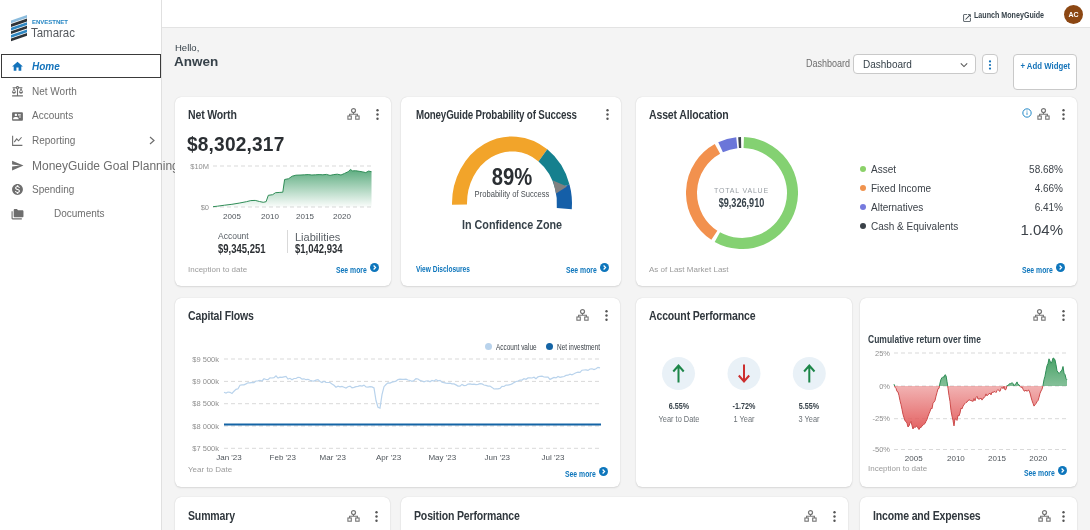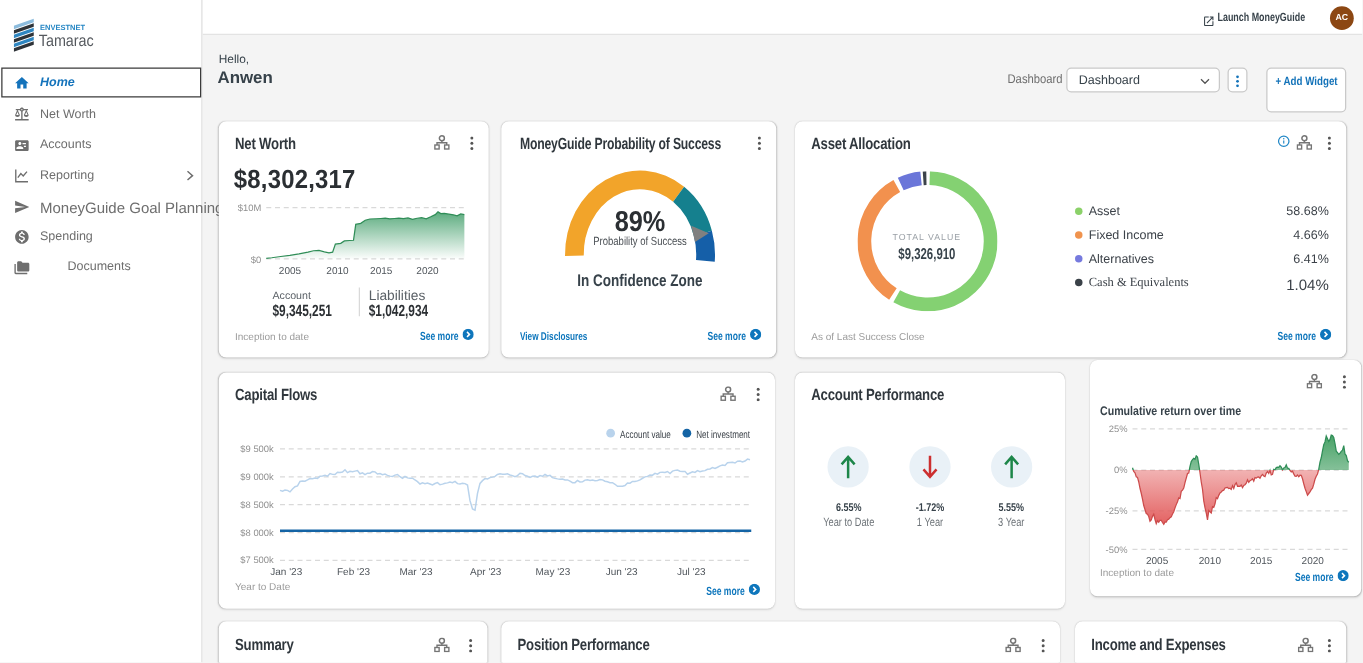--- a/index.html
+++ b/index.html
@@ -203,23 +203,23 @@
   <div class="abs" style="left:224px; top:69px; width:6px; height:6px; border-radius:50%; background:#8bd169;"></div>
   <div class="abs" style="left:235px; top:67px; font-size:10px; color:#3c4249;">Asset</div>
   <div class="abs" style="right:14px; top:67px; font-size:10px; color:#3c4249;">58.68%</div>
   <div class="abs" style="left:224px; top:88px; width:6px; height:6px; border-radius:50%; background:#f0934e;"></div>
   <div class="abs" style="left:235px; top:86px; font-size:10px; color:#3c4249;">Fixed Income</div>
   <div class="abs" style="right:14px; top:86px; font-size:10px; color:#3c4249;">4.66%</div>
   <div class="abs" style="left:224px; top:107px; width:6px; height:6px; border-radius:50%; background:#767ade;"></div>
   <div class="abs" style="left:235px; top:105px; font-size:10px; color:#3c4249;">Alternatives</div>
   <div class="abs" style="right:14px; top:105px; font-size:10px; color:#3c4249;">6.41%</div>
   <div class="abs" style="left:224px; top:126px; width:6px; height:6px; border-radius:50%; background:#3a4148;"></div>
-  <div class="abs" style="left:235px; top:124px; font-size:10px; color:#3c4249;font-family:Liberation Serif, serif;">Cash &amp; Equivalents</div>
-  <div class="abs" style="right:14px; top:124px; font-size:12px; color:#3c4249;">1.04%</div>
-  <div class="foot" style="left:13px; top:168px;">As of Last Success Close</div>
+  <div class="abs" style="left:235px; top:124px; font-size:10px; color:#3c4249;">Cash &amp; Equivalents</div>
+  <div class="abs" style="right:14px; top:124px; font-size:15px; color:#3c4249;">1.04%</div>
+  <div class="foot" style="left:13px; top:168px;">As of Last Market Last</div>
   <div class="seemore" style="right:24px; top:167px;">See more</div>
   <svg class="abs" style="right:12px; top:166px;" width="9" height="9" viewBox="0 0 9 9">
       <circle cx="4.5" cy="4.5" r="4.5" fill="#0e76bc"></circle>
       <path d="M3.6 2.5l2 2-2 2" stroke="#fff" stroke-width="1.2" fill="none"></path>
     </svg>
 </div>
 <div class="card" id="c-cf" style="left:175px; top:298px; width:445px; height:189px;">
   <div class="ctitle">Capital Flows</div>
   <svg class="hicons" style="right:31px;" width="13" height="12" viewBox="0 0 13 12">
       <circle cx="6.5" cy="2.6" r="2" fill="none" stroke="#757575" stroke-width="1.2"></circle>
@@ -282,21 +282,21 @@
       <path d="M173.3 87.5v-17 M168.1 76.5l5.2-6 5.2 6" stroke="#1d8649"></path>
     </g>
   </svg>
   <div class="abs" style="left:2.5px; top:103px; width:80px; text-align:center; font-size:9px; font-weight:700; color:#37424a; transform:scaleX(0.8);">6.55%</div>
   <div class="abs" style="left:68px; top:103px; width:80px; text-align:center; font-size:9px; font-weight:700; color:#37424a; transform:scaleX(0.8);">-1.72%</div>
   <div class="abs" style="left:133.3px; top:103px; width:80px; text-align:center; font-size:9px; font-weight:700; color:#37424a; transform:scaleX(0.8);">5.55%</div>
   <div class="abs" style="left:2.5px; top:115px; width:80px; text-align:center; font-size:9.5px; color:#6d7378; transform:scaleX(0.78);">Year to Date</div>
   <div class="abs" style="left:68px; top:115px; width:80px; text-align:center; font-size:9.5px; color:#6d7378; transform:scaleX(0.78);">1 Year</div>
   <div class="abs" style="left:133.3px; top:115px; width:80px; text-align:center; font-size:9.5px; color:#6d7378; transform:scaleX(0.78);">3 Year</div>
 </div>
-<div class="card" id="c-cr" style="left:860px; top:288px; width:217px; height:189px;margin-left:12px;">
+<div class="card" id="c-cr" style="left:860px; top:298px; width:217px; height:189px;">
   <svg class="hicons" style="right:31px;" width="13" height="12" viewBox="0 0 13 12">
       <circle cx="6.5" cy="2.6" r="2" fill="none" stroke="#757575" stroke-width="1.2"></circle>
       <path d="M6.5 4.6v1.6M2.6 8V6.2h7.8V8" fill="none" stroke="#757575" stroke-width="1.1"></path>
       <rect x="0.9" y="8" width="3.4" height="3.2" fill="none" stroke="#757575" stroke-width="1.1"></rect>
       <rect x="8.7" y="8" width="3.4" height="3.2" fill="none" stroke="#757575" stroke-width="1.1"></rect>
     </svg>
   <svg class="hicons" style="right:12px; top:12px;" width="3" height="11" viewBox="0 0 3 11">
       <circle cx="1.5" cy="1.3" r="1.2" fill="#555"></circle>
       <circle cx="1.5" cy="5.5" r="1.2" fill="#555"></circle>
       <circle cx="1.5" cy="9.7" r="1.2" fill="#555"></circle>

